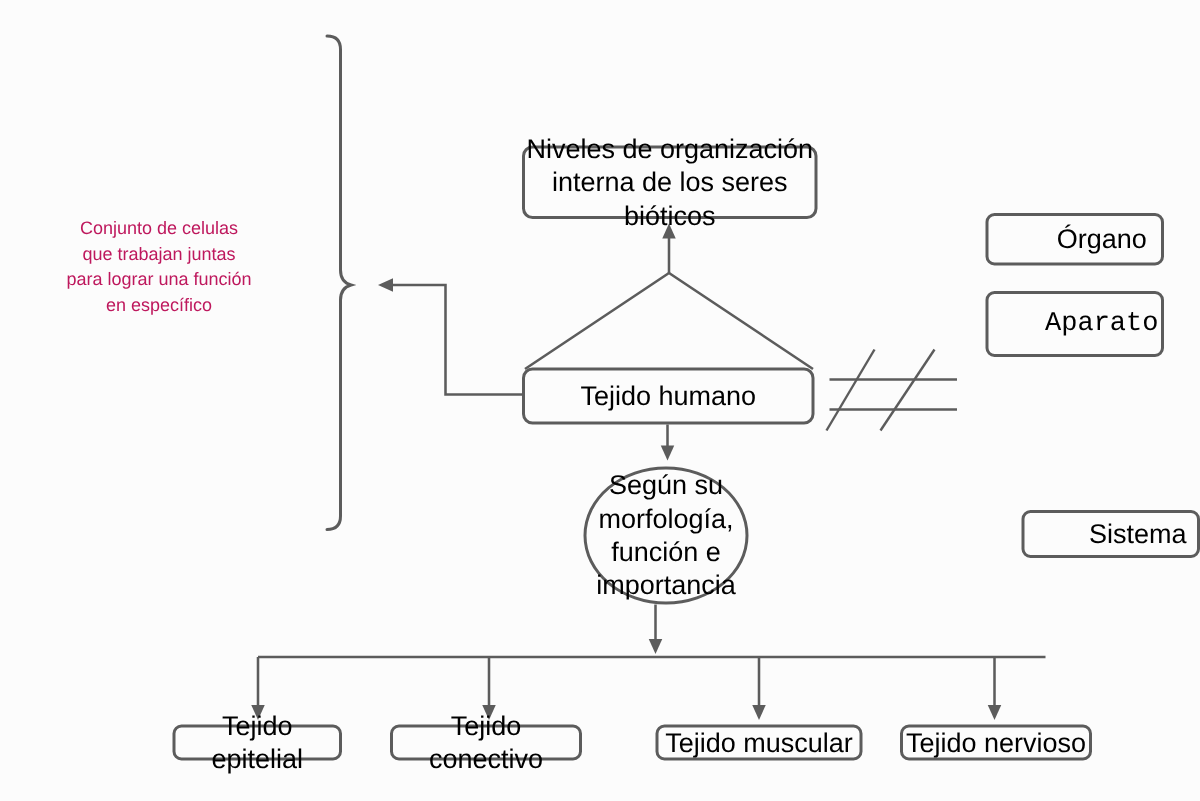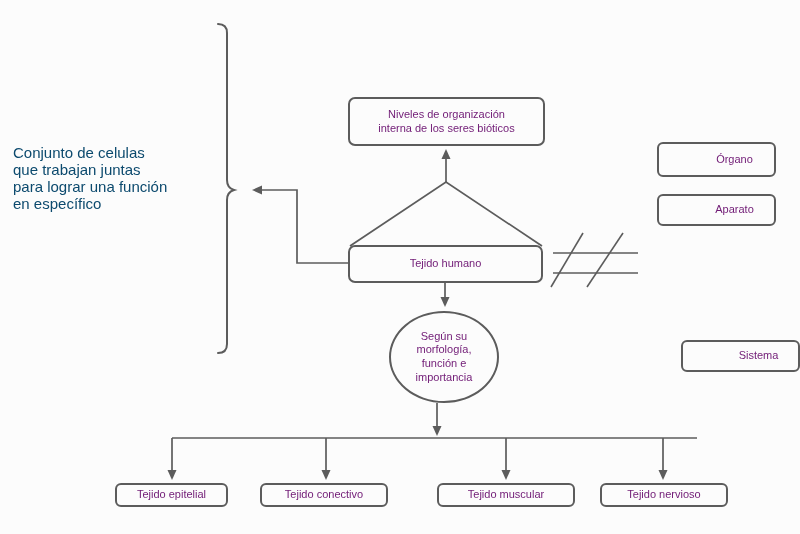--- a/index.html
+++ b/index.html
@@ -18,44 +18,45 @@
     width: 800px; height: 534px;
   }
   .node {
     position: absolute;
     box-sizing: border-box;
     border: 2px solid #5c5c5c;
     border-radius: 7px;
     background: #fcfcfc;
     display: flex; align-items: center; justify-content: center;
     text-align: center;
-    color: #701a75;
-    font-size: 11px;
+    color: #000000;
+    font-size: 18px;
     line-height: 1.25;
     white-space: pre-line;
   }
   .title-box   { left: 348px; top: 97px;  width: 197px; height: 49px; }
   .central-box { left: 348px; top: 245px; width: 195px; height: 38px; }
   .ellipse     { left: 389px; top: 311px; width: 110px; height: 92px;
                  border-radius: 50%; line-height: 1.24; }
   .side-box    { left: 657px; width: 119px; border-radius: 6px; padding-left: 36px; }
   .side-box.b0 { top: 142px; height: 35px; }
-  .side-box.b1 { top: 194px; height: 32px; }
+  .side-box.b1 { top: 194px; height: 44px; font-family: Liberation Mono, monospace; }
   .side-box.b2 { top: 267px; height: 32px; }
   .side-box.b3 { top: 340px; height: 32px; margin-left: 24px; }
   .tissue-box  { top: 483px; height: 24px; border-radius: 6px; }
   .tissue-box.t0 { left: 115px; width: 113px; }
   .tissue-box.t1 { left: 260px; width: 128px; }
   .tissue-box.t2 { left: 437px; width: 138px; }
   .tissue-box.t3 { left: 600px; width: 128px; }
   .annotation {
     position: absolute;
     left: 13px; top: 144px; width: 186px;
-    color: #0c4a6e;
-    font-size: 15px;
+    text-align: center;
+    color: #be185d;
+    font-size: 12px;
     line-height: 17px;
     white-space: pre-line;
   }
 </style>
 </head>
 <body>
 
 <div class="canvas">
 
   <svg class="connectors" viewBox="0 0 800 534" xmlns="http://www.w3.org/2000/svg">

